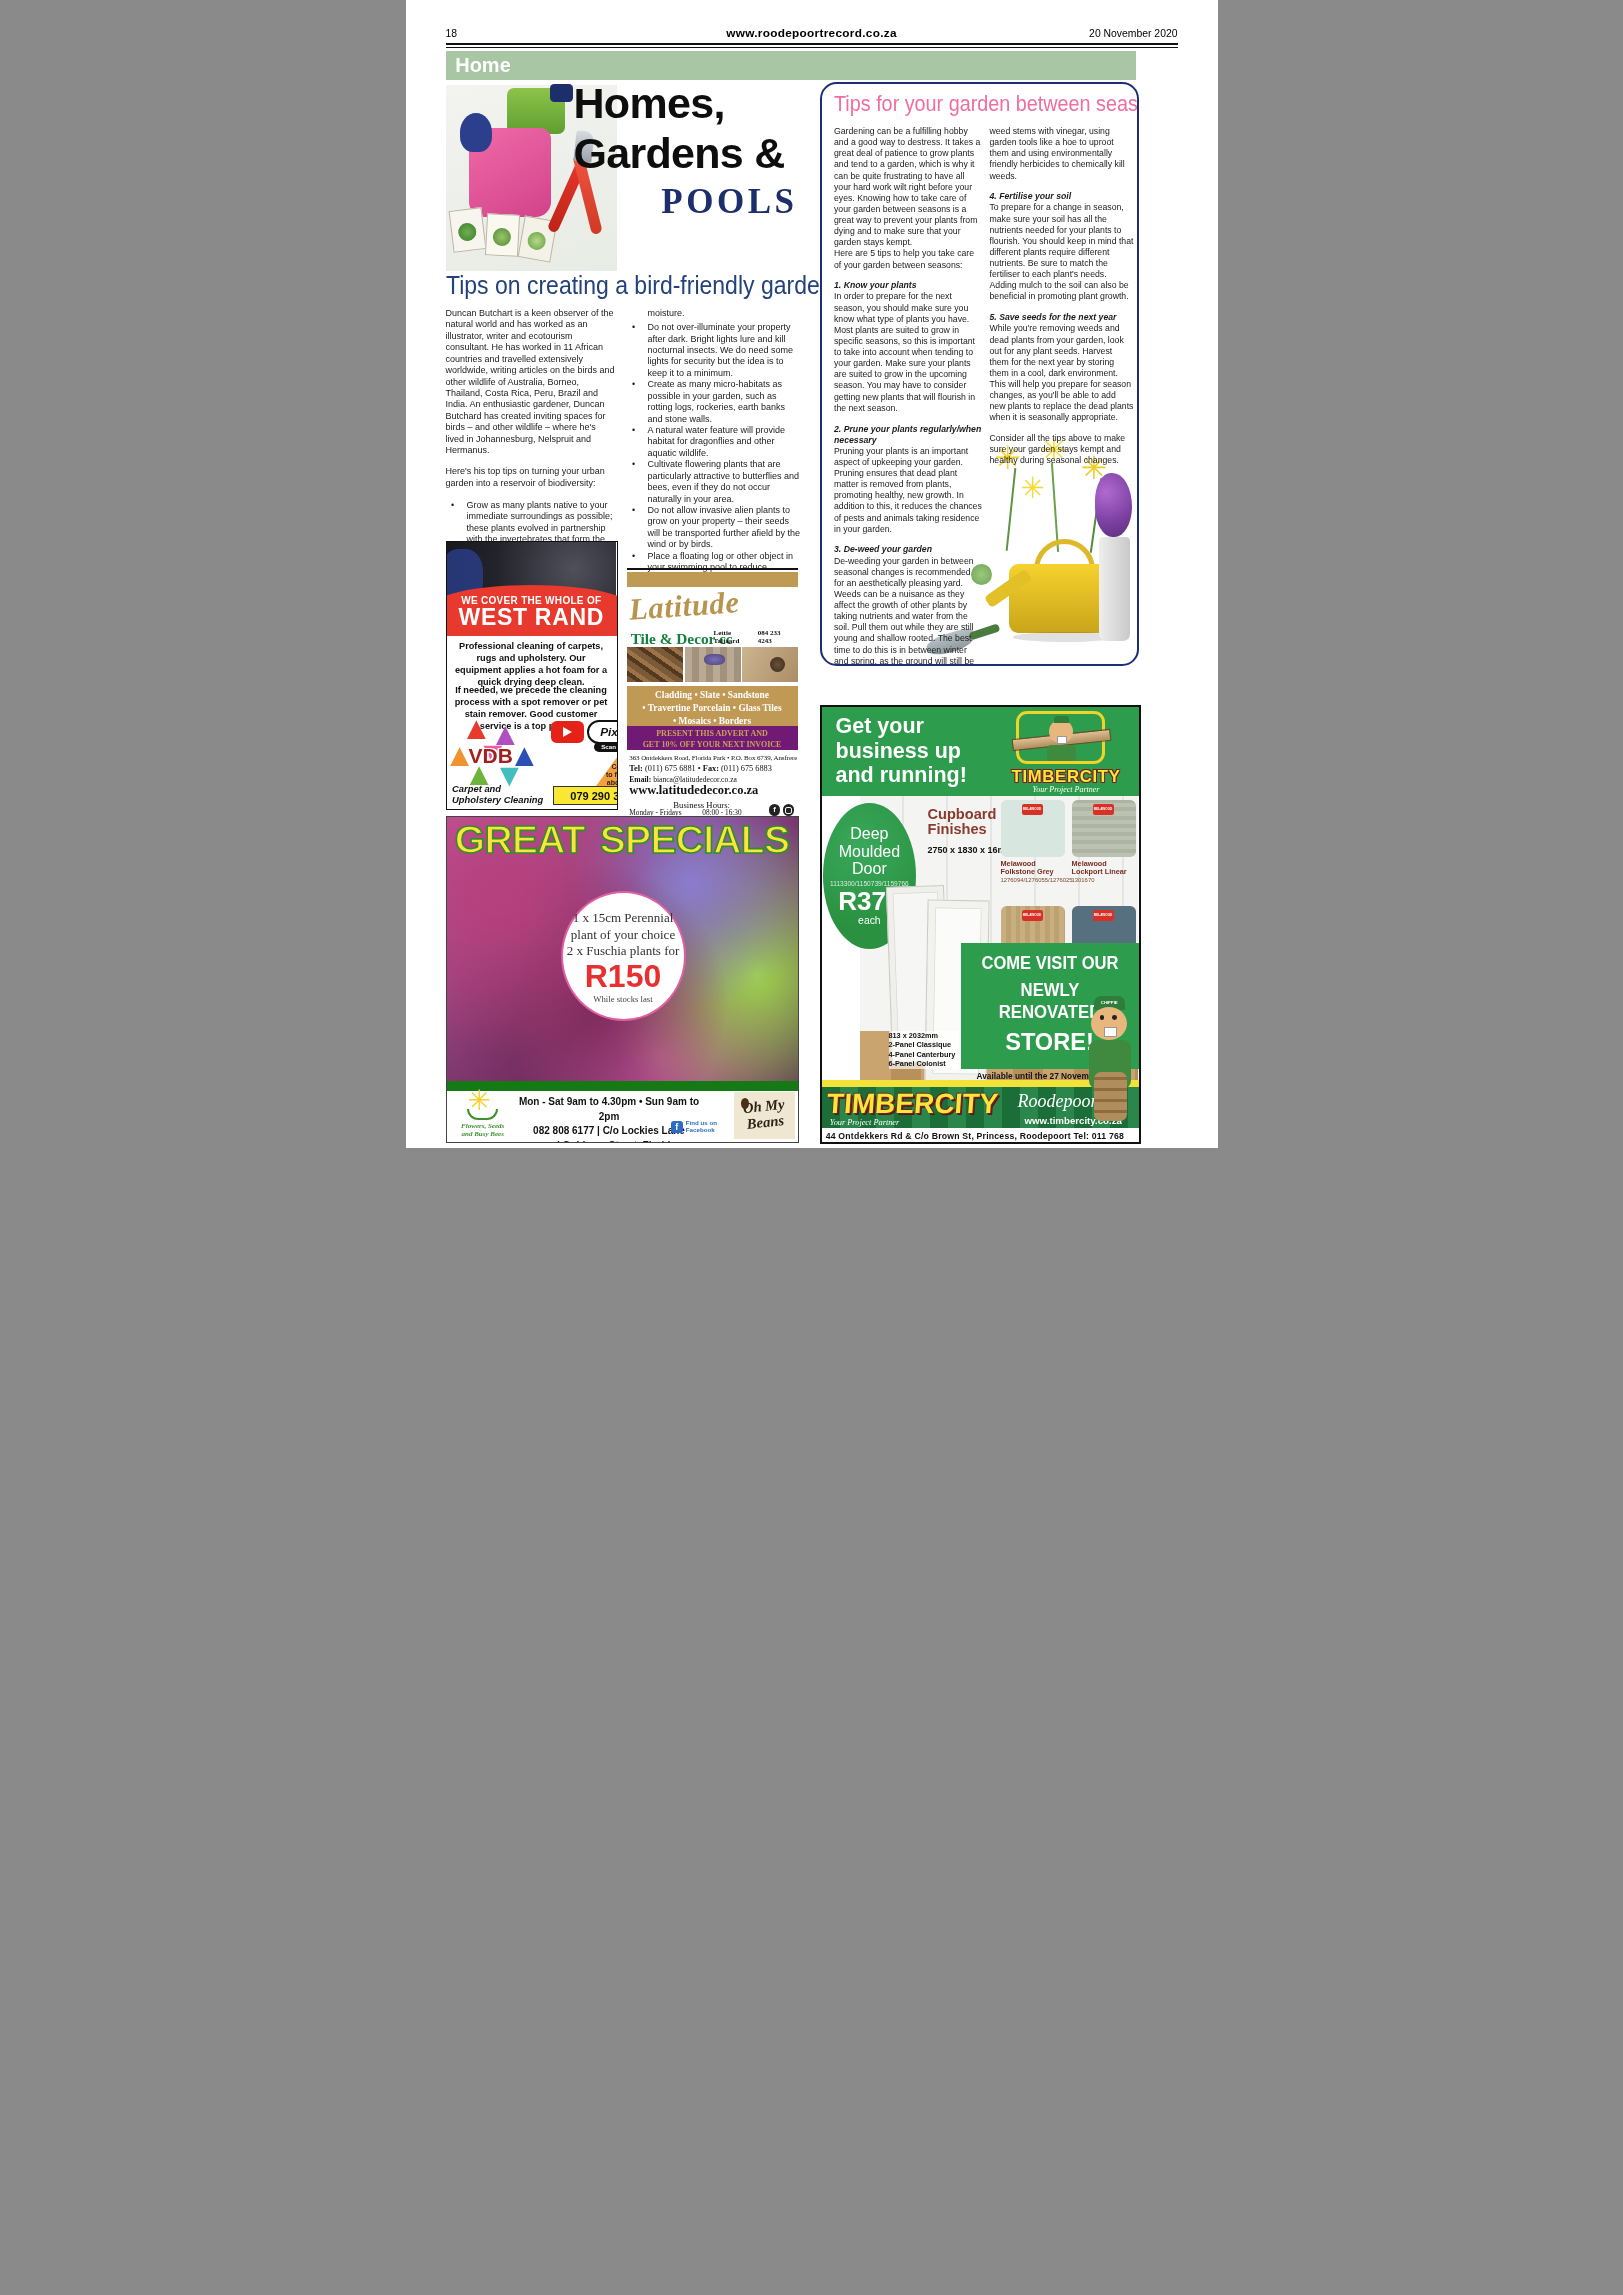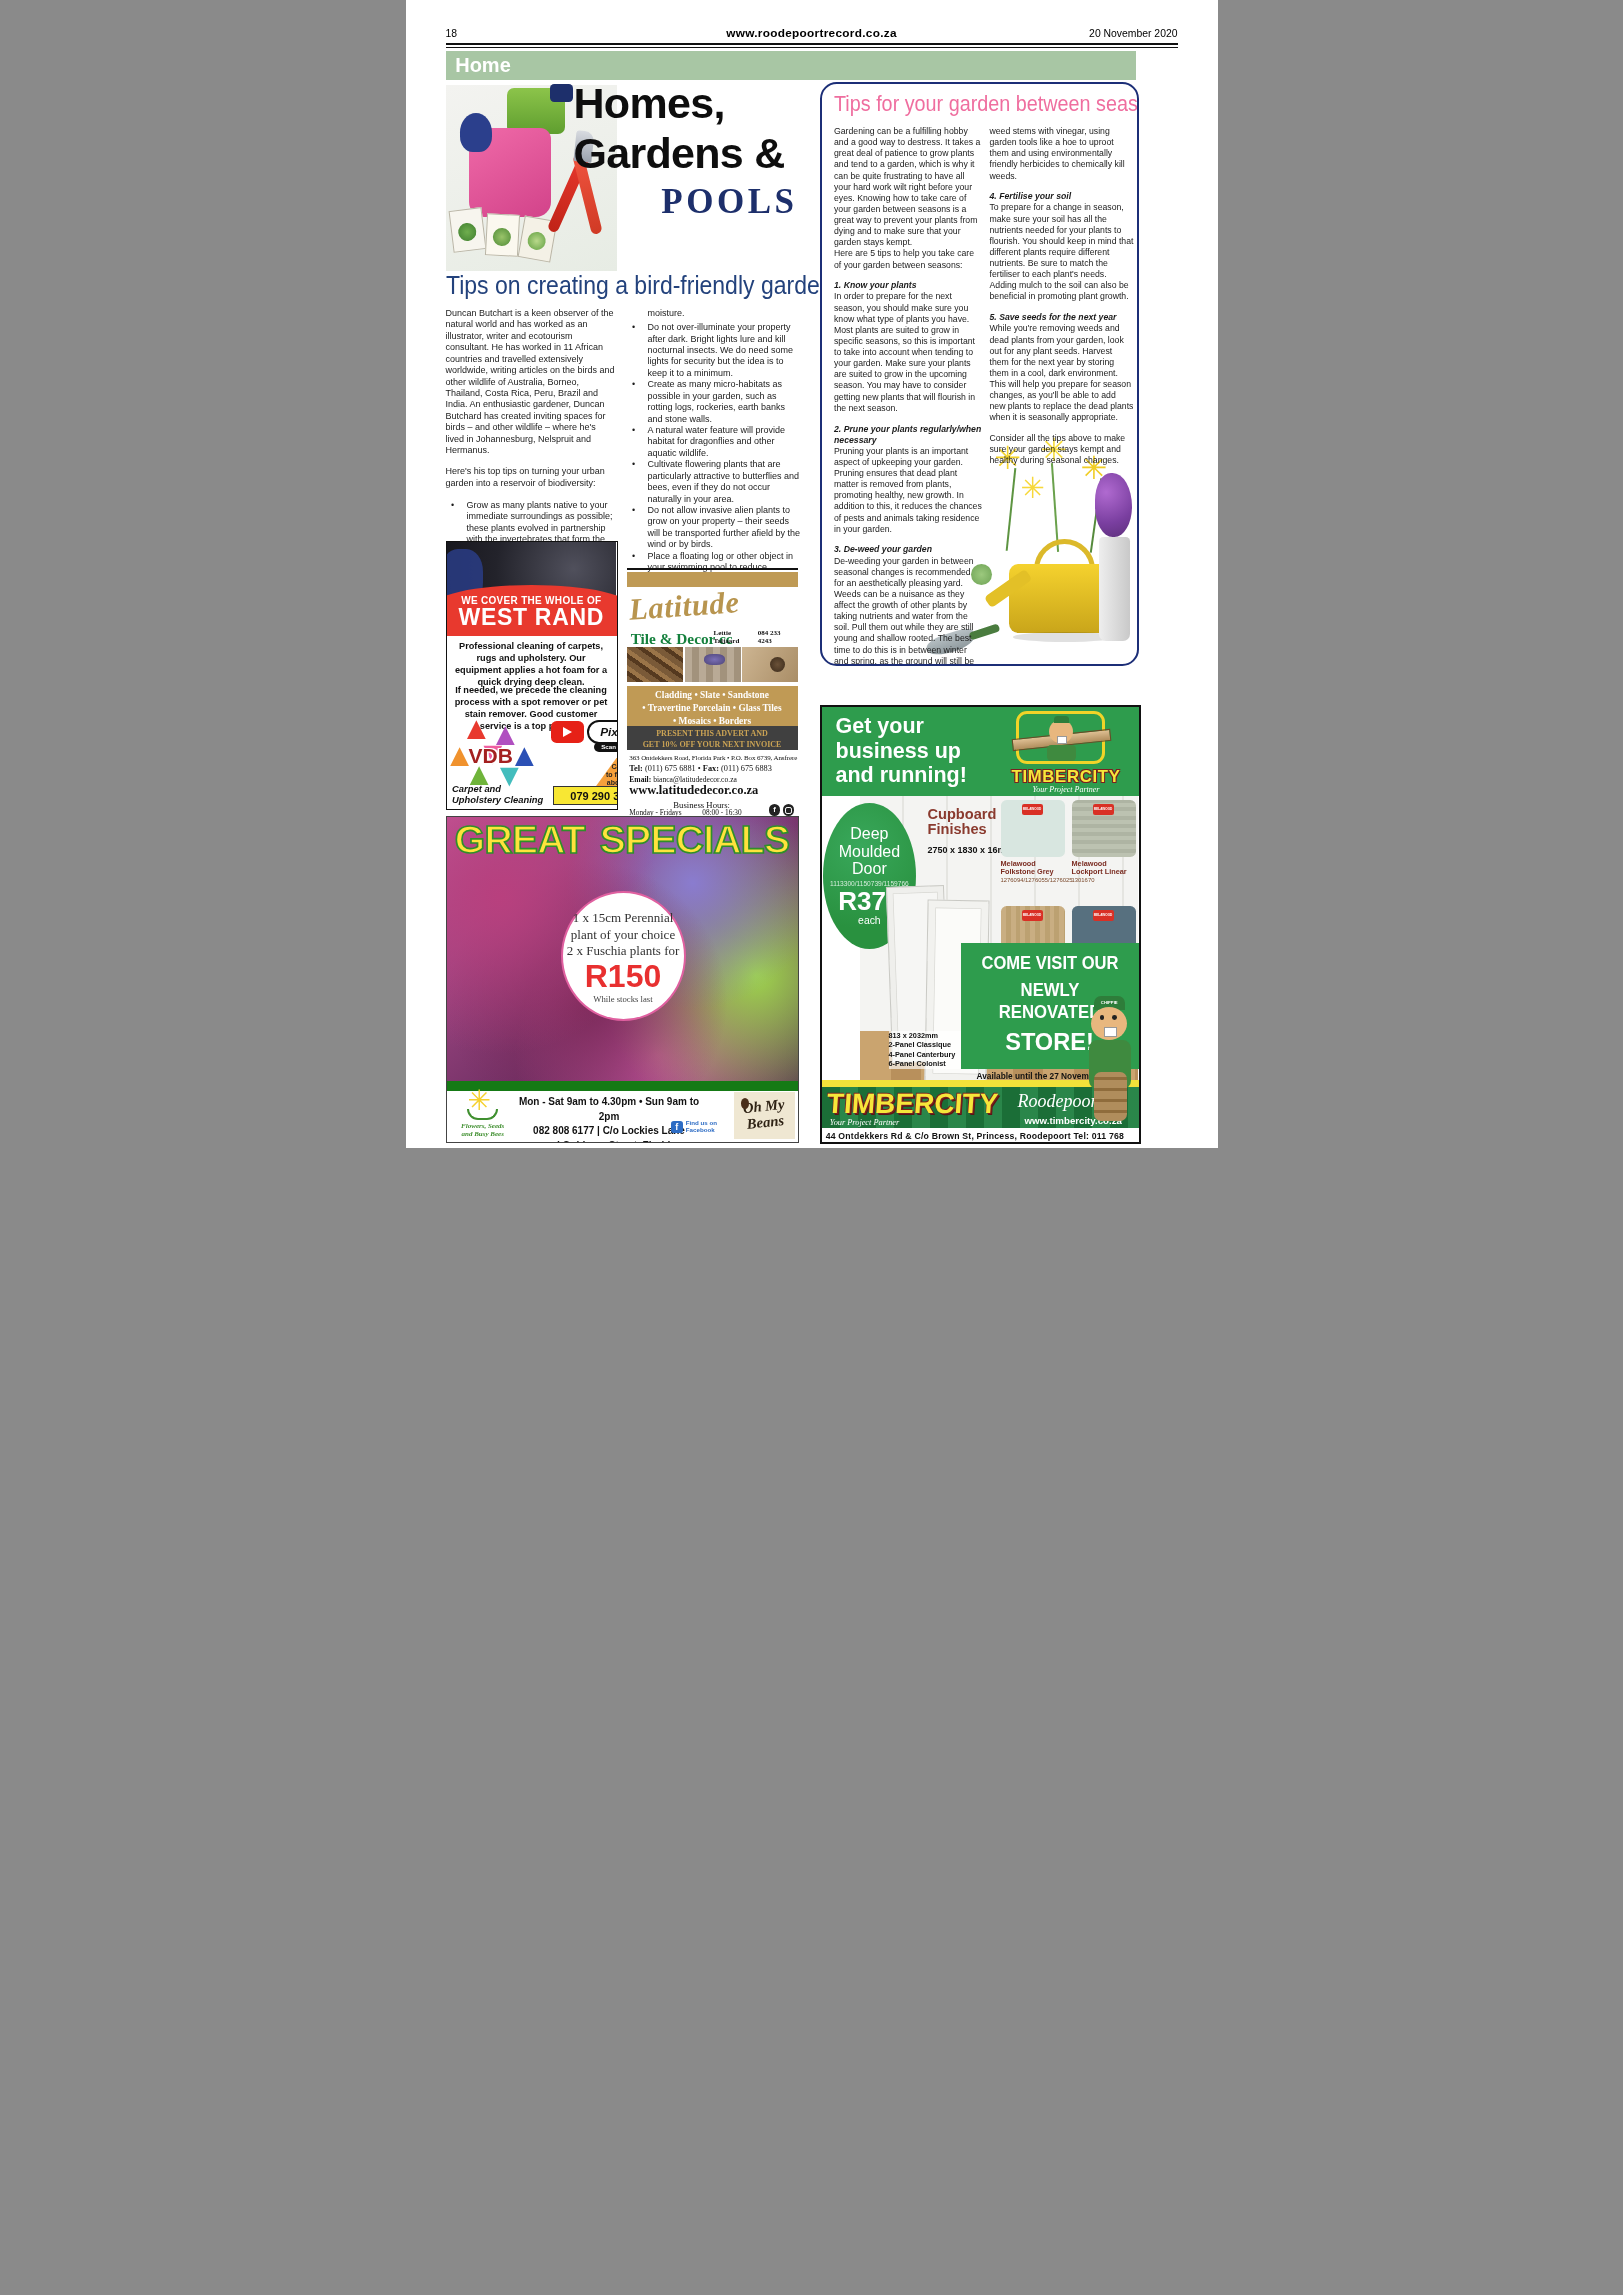--- a/index.html
+++ b/index.html
@@ -199,21 +199,21 @@
       <div class="abs" style="left:19.4px;top:7px;width:21px;height:11px;background:radial-gradient(#7a6fb5,#4d4478);border-radius:40%;"></div>
     </div>
     <div class="abs" style="left:115px;top:75px;width:56px;height:35px;background:linear-gradient(120deg,#cdb592,#a98d66);">
       <div class="abs" style="left:28px;top:9.7px;width:15.3px;height:15.3px;background:radial-gradient(#6a5138,#3a2a1a);border-radius:50%;"></div>
     </div>
     <div class="abs serif center" style="left:0;top:114px;width:171px;height:40px;background:#c09a55;color:#fff;font-weight:bold;font-size:9.4px;line-height:1.4;padding-top:2.8px;box-sizing:border-box;">
       <div>Cladding • Slate • Sandstone</div>
       <div>• Travertine Porcelain • Glass Tiles</div>
       <div>• Mosaics • Borders</div>
     </div>
-    <div class="abs serif center" style="left:0;top:154px;width:171px;height:23.6px;background:#404040;color:#c9a254;font-weight:bold;font-size:8px;line-height:1.4;padding-top:2.1px;box-sizing:border-box;">
+    <div class="abs serif center" style="left:0;top:154px;width:171px;height:23.6px;background:#701a75;color:#c9a254;font-weight:bold;font-size:8px;line-height:1.4;padding-top:2.1px;box-sizing:border-box;">
       <div>PRESENT THIS ADVERT AND</div>
       <div>GET 10% OFF YOUR NEXT INVOICE</div>
     </div>
     <div class="abs serif nowrap" style="left:2.8px;top:182px;font-size:7px;letter-spacing:-0.1px;color:#111;">363 Ontdekkers Road, Florida Park • P.O. Box 6739, Ansfrere</div>
     <div class="abs serif" style="left:2.8px;top:192px;font-size:8.3px;color:#111;">
       <b>Tel:</b> <span>(011) 675 6881</span> •
       <b>Fax:</b> <span>(011) 675 6883</span>
     </div>
     <div class="abs serif" style="left:2.8px;top:203px;font-size:7.6px;color:#111;">
       <b>Email:</b> <span>bianca@latitudedecor.co.za</span>

